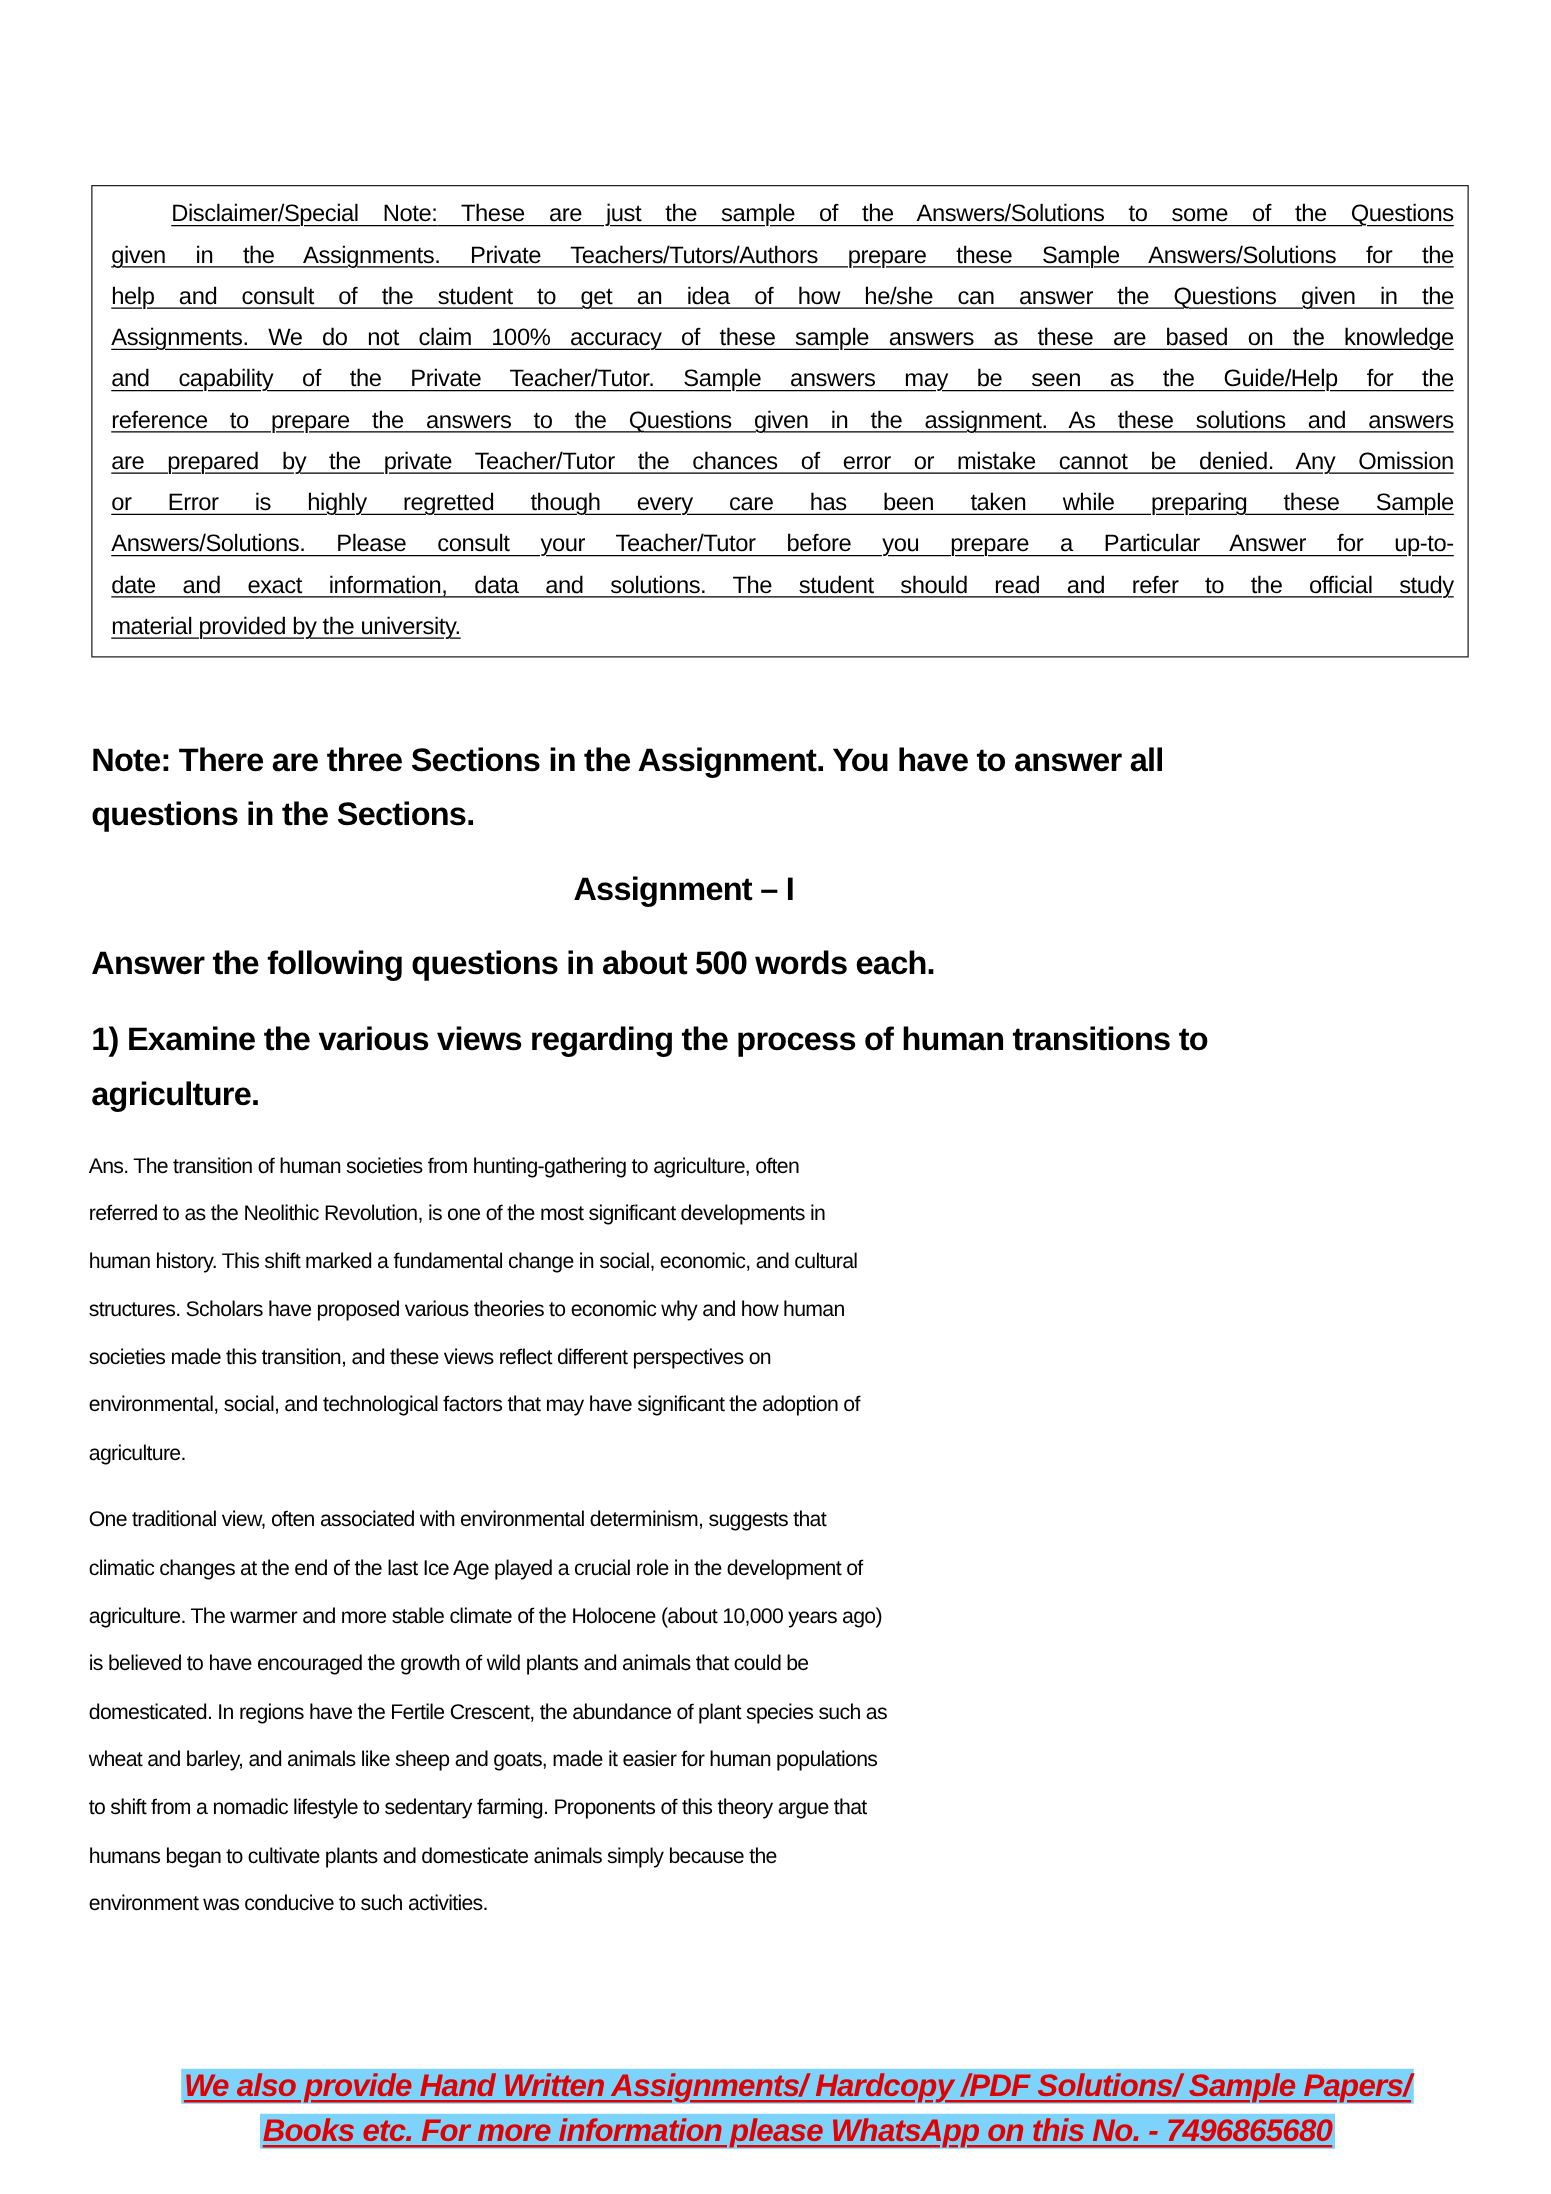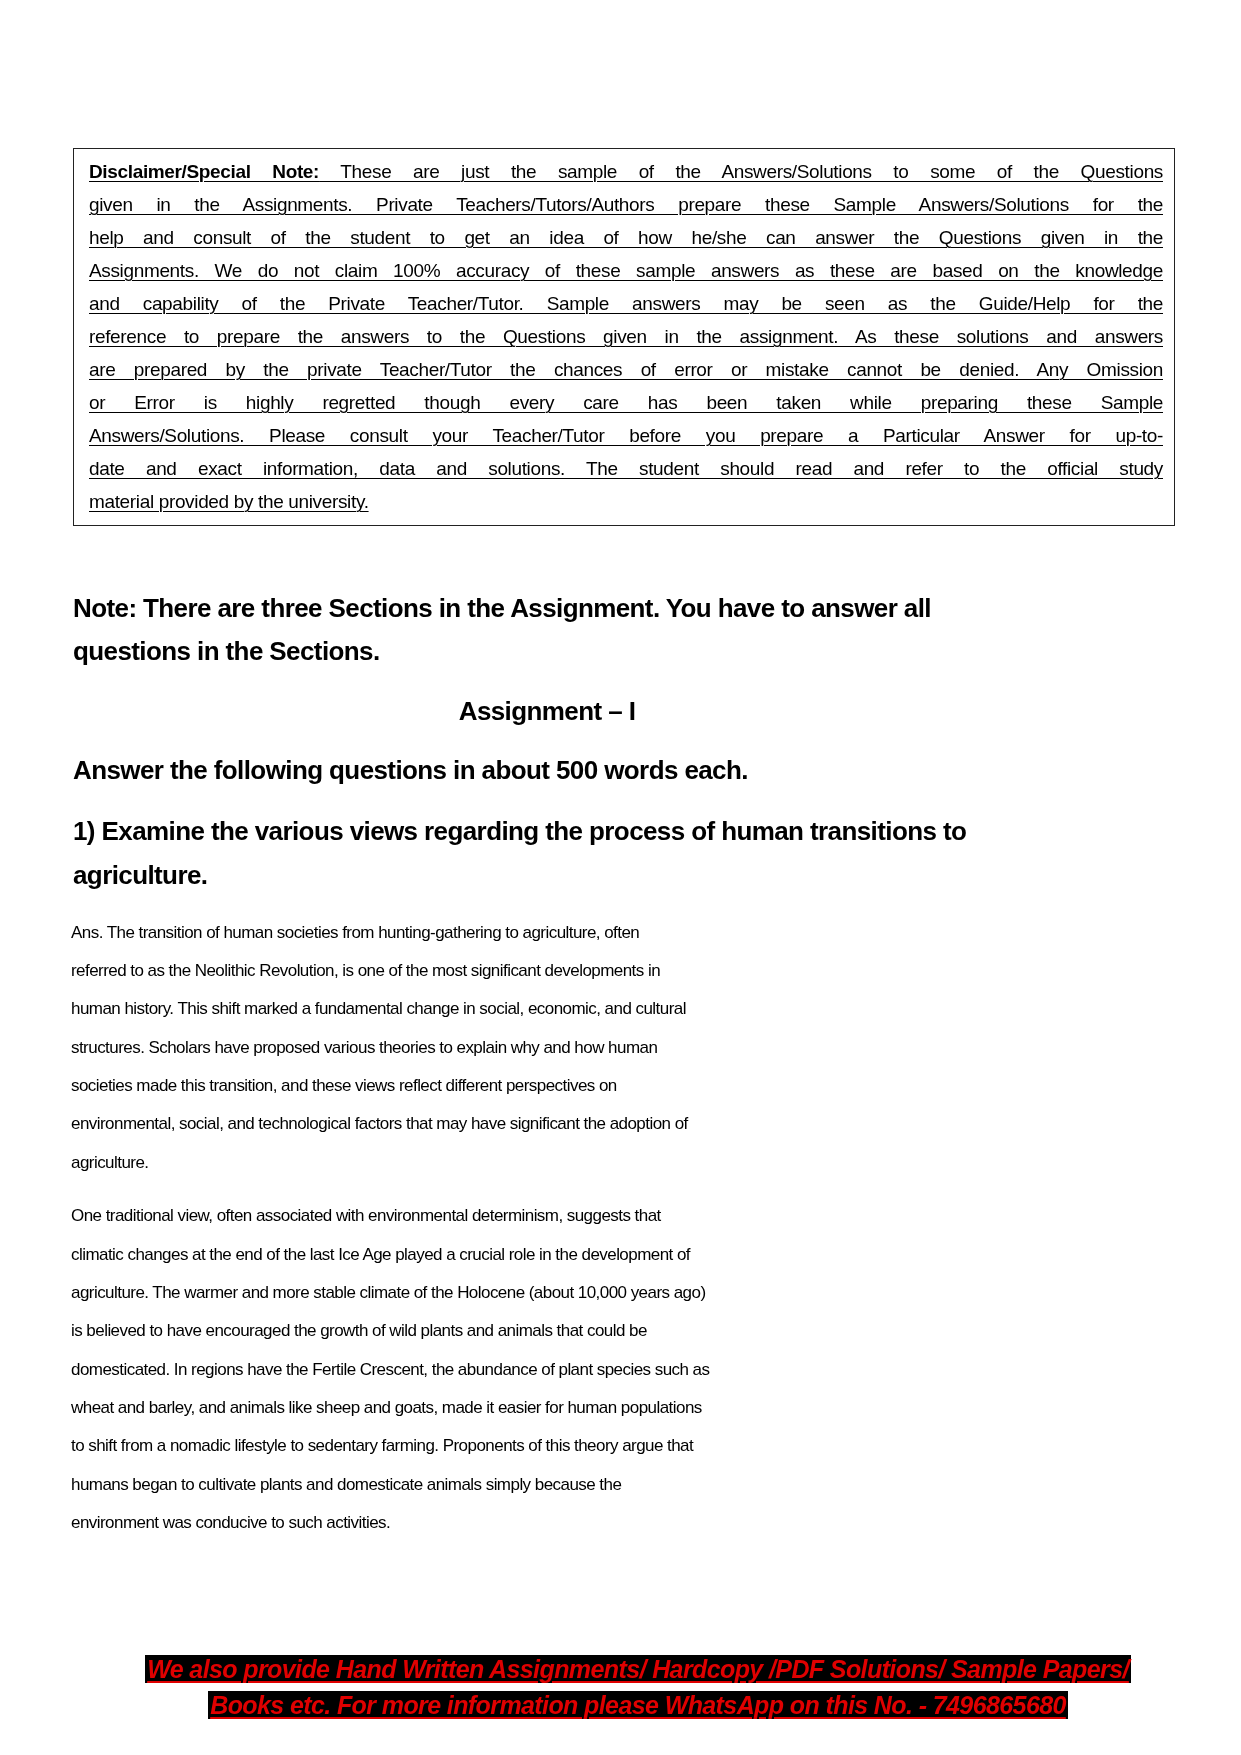--- a/index.html
+++ b/index.html
@@ -10,37 +10,37 @@
     border: 1.5px solid #222; box-sizing: border-box;
   }
   .disc-line {
     position: absolute; left: 89px; width: 1074px;
     font-size: 19px; line-height: 22px; text-decoration: underline;
     text-decoration-thickness: 1px; text-underline-offset: 3px;
     text-align: justify; text-align-last: justify; white-space: nowrap;
     letter-spacing: -0.35px;
   }
   .disc-line.last { text-align-last: left; }
-  .disc-line b { font-weight: bold; }
+  .disc-line b { font-weight: normal; margin-left: 48px; }
   .heading {
     position: absolute; left: 73px; font-weight: bold; font-size: 26px;
     line-height: 32px; white-space: nowrap; letter-spacing: -0.6px;
   }
   .center { left: 0; width: 1094px; text-align: center; }
   .body-line {
     position: absolute; left: 71px; font-size: 17px; line-height: 28px;
     white-space: nowrap; letter-spacing: -0.55px;
   }
   .promo {
     position: absolute; left: 0; width: 1241px; text-align: center;
     font-size: 25px; line-height: 30px; font-weight: bold; font-style: italic;
     color: #e00000; letter-spacing: -0.6px;
   }
   .promo span {
-    background: #000000; text-decoration: underline; text-decoration-color: #e00000;
+    background: #7dd3fc; text-decoration: underline; text-decoration-color: #e00000;
     text-decoration-thickness: 2px; text-underline-offset: 3px; padding: 0 2px; margin-left: 35px;
   }
 </style>
 </head>
 <body>
 
 <div class="disclaimer-box"></div>
 
 <div class="disc-line" style="top:161px"><b>Disclaimer/Special Note:</b><span> These are just the sample of the Answers/Solutions to some of the Questions</span></div>
 <div class="disc-line" style="top:194px">given in the Assignments. Private Teachers/Tutors/Authors prepare these Sample Answers/Solutions for the</div>
@@ -61,21 +61,21 @@
 
 <div class="heading" style="top:754px">Answer the following questions in about 500 words each.</div>
 
 <div class="heading" style="top:815px">1) Examine the various views regarding the process of human transitions to</div>
 <div class="heading" style="top:859px">agriculture.</div>
 
 <div>
   <div class="body-line" style="top:919px">Ans. The transition of human societies from hunting-gathering to agriculture, often</div>
   <div class="body-line" style="top:957px">referred to as the Neolithic Revolution, is one of the most significant developments in</div>
   <div class="body-line" style="top:995px">human history. This shift marked a fundamental change in social, economic, and cultural</div>
-  <div class="body-line" style="top:1034px">structures. Scholars have proposed various theories to explain why and how human</div>
+  <div class="body-line" style="top:1034px">structures. Scholars have proposed various theories to economic why and how human</div>
   <div class="body-line" style="top:1072px">societies made this transition, and these views reflect different perspectives on</div>
   <div class="body-line" style="top:1110px">environmental, social, and technological factors that may have significant the adoption of</div>
   <div class="body-line" style="top:1149px">agriculture.</div>
 </div>
 
 <div>
   <div class="body-line" style="top:1202px">One traditional view, often associated with environmental determinism, suggests that</div>
   <div class="body-line" style="top:1241px">climatic changes at the end of the last Ice Age played a crucial role in the development of</div>
   <div class="body-line" style="top:1279px">agriculture. The warmer and more stable climate of the Holocene (about 10,000 years ago)</div>
   <div class="body-line" style="top:1317px">is believed to have encouraged the growth of wild plants and animals that could be</div>

